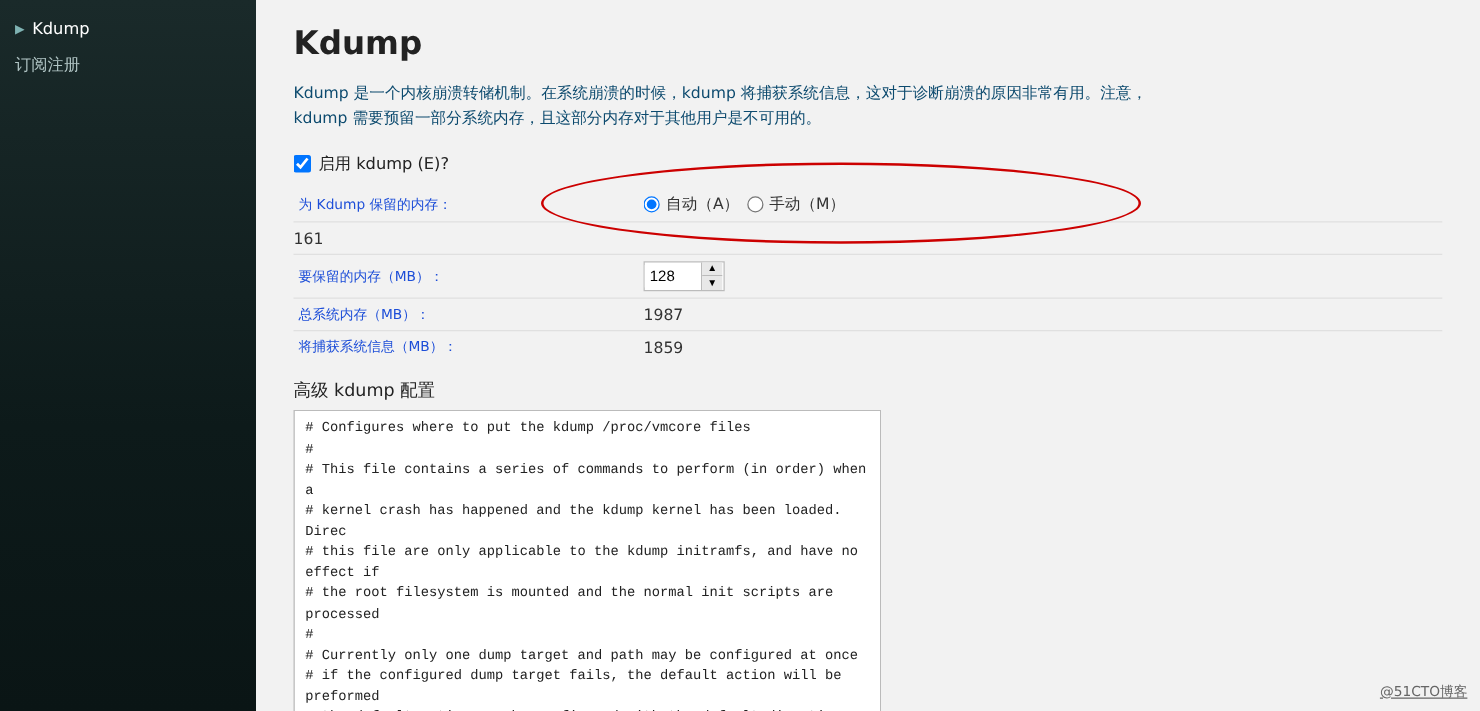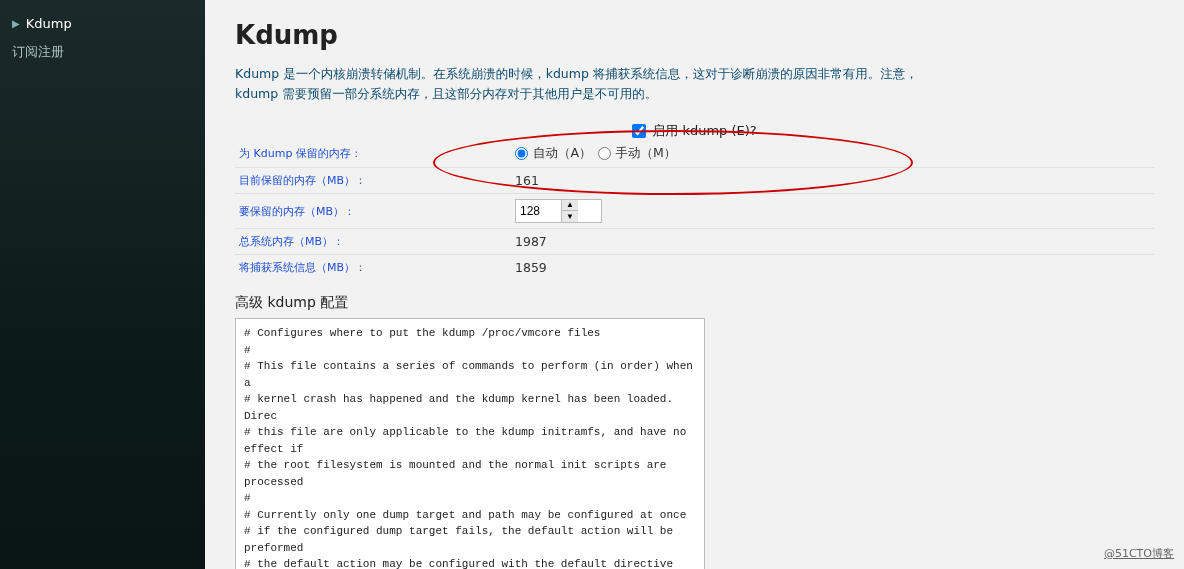--- a/index.html
+++ b/index.html
@@ -62,22 +62,22 @@
 
     
     .form-section {
       background: #f2f2f2;
       position: relative;
     }
 
     .enable-row {
       display: flex;
       align-items: center;
+      margin-bottom: 10px;
       position: relative;
-      justify-content: center;
     }
 
     .checkbox-label {
       display: flex;
       align-items: center;
       gap: 6px;
       font-size: 13px;
       color: #222;
       cursor: pointer;
     }
@@ -135,21 +135,21 @@
       font-size: 12.5px;
       color: #333;
       cursor: pointer;
     }
 
     .spinbox {
       display: flex;
       align-items: center;
       border: 1px solid #bbb;
       background: #fff;
-      width: 87px;
+      width: 65px;
     }
     .spinbox input {
       width: 45px;
       border: none;
       outline: none;
       padding: 2px 4px;
       font-size: 12px;
       background: #fff;
     }
     .spinbox-buttons {
@@ -242,21 +242,20 @@
           <span>自动（A）</span>
         </label>
         <label class="radio-label">
           <input type="radio" name="memory_mode" style="">
           <span>手动（M）</span>
         </label>
       </div>
     </div>
 
     <div class="form-row">
-      <span class="form-label">目前保留的内存（MB）：</span>
       <span class="form-value">161</span>
     </div>
 
     <div class="form-row">
       <span class="form-label">要保留的内存（MB）：</span>
       <div class="spinbox">
         <input type="text" value="128" style="">
         <div class="spinbox-buttons">
           <button class="spinbox-btn">▲</button>
           <button class="spinbox-btn">▼</button>

